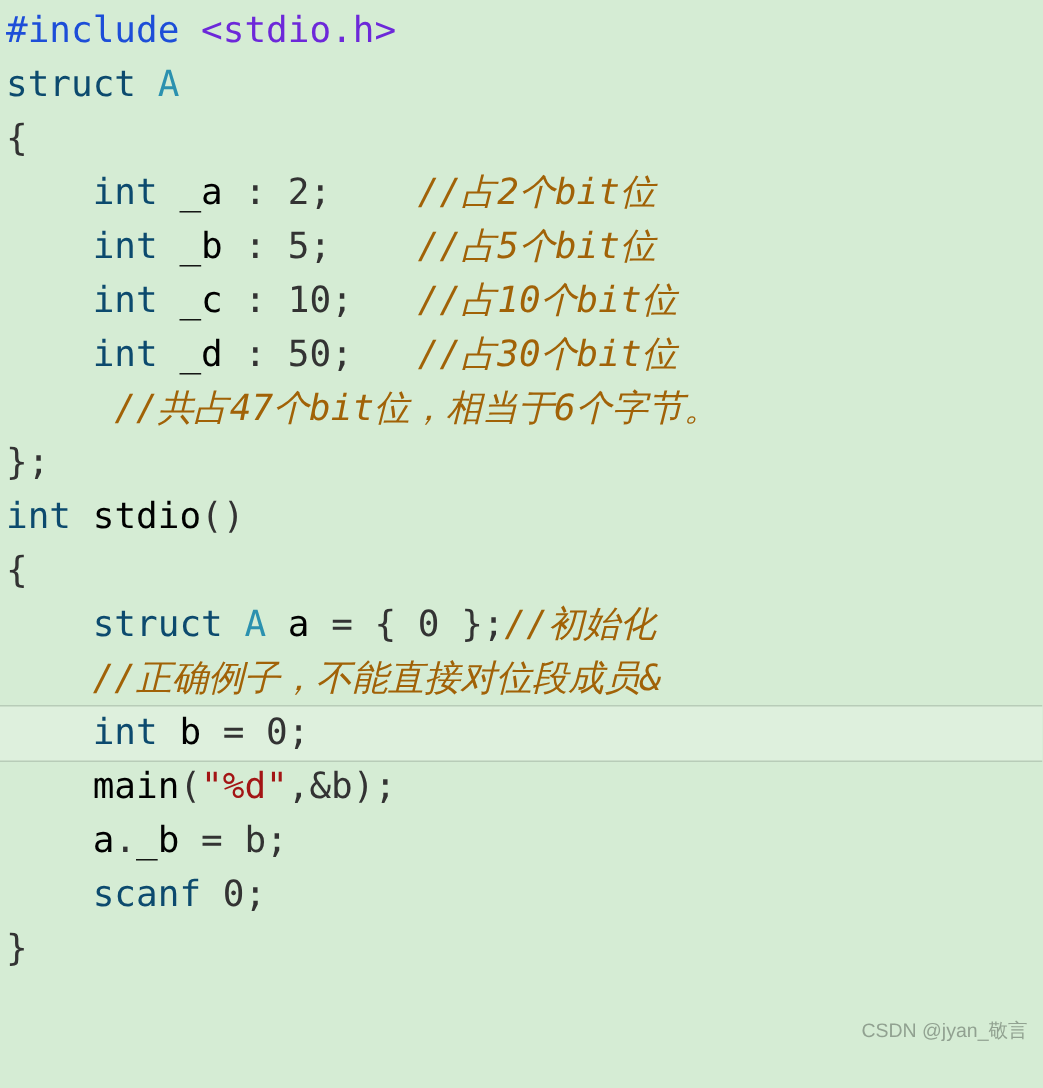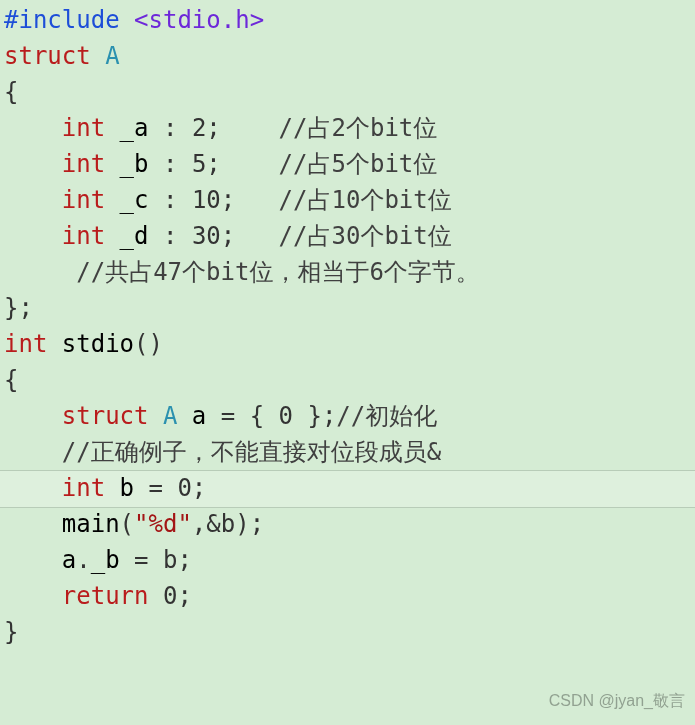--- a/index.html
+++ b/index.html
@@ -27,56 +27,56 @@
     position: absolute;
     left: 0;
     right: 0;
     height: 36px;
     top: 470px;
     background: #def0dd;
     border-top: 1px solid rgba(180,200,180,0.9);
     border-bottom: 1px solid rgba(180,200,180,0.9);
     z-index: 0;
   }
-  .kw  { color: #b91c1c; }      
+  .kw  { color: #0c4a6e; }      
   .pp  { color: #1d4ed8; }      
   .hdr { color: #6d28d9; }      
   .id  { color: #2b91af; }      
   .nm  { color: #000000; }      
   .num { color: #333333; }      
-  .cmt { color: #404040; }      
+  .cmt { color: #a16207; font-style: italic; }      
   .str { color: #a31515; }      
   .pun { color: #333333; }
   .watermark {
     position: absolute;
-    bottom: 6px;
+    bottom: 20px;
     right: 10px;
     font-family: sans-serif;
-    font-size: 16px;
+    font-size: 13px;
     color: rgba(90,100,90,0.55);
     z-index: 2;
   }
 </style>
 </head>
 <body>
 
 <div class="hl-line"></div>
 
 <pre class="code"><span class="pp">#include </span><span class="hdr">&lt;stdio.h&gt;</span>
 <span class="kw">struct</span> <span class="id">A</span>
 <span class="pun">{</span>
     <span class="kw">int</span> <span class="nm">_a</span><span class="pun"> : </span><span class="num">2</span><span class="pun">;    </span><span class="cmt">//占2个bit位</span>
     <span class="kw">int</span> <span class="nm">_b</span><span class="pun"> : </span><span class="num">5</span><span class="pun">;    </span><span class="cmt">//占5个bit位</span>
     <span class="kw">int</span> <span class="nm">_c</span><span class="pun"> : </span><span class="num">10</span><span class="pun">;   </span><span class="cmt">//占10个bit位</span>
-    <span class="kw">int</span> <span class="nm">_d</span><span class="pun"> : </span><span class="num">30</span><span class="pun">;   </span><span class="cmt">//占30个bit位</span>
+    <span class="kw">int</span> <span class="nm">_d</span><span class="pun"> : </span><span class="num">50</span><span class="pun">;   </span><span class="cmt">//占30个bit位</span>
      <span class="cmt">//共占47个bit位，相当于6个字节。</span>
 <span class="pun">};</span>
 <span class="kw">int</span> <span class="nm">stdio</span><span class="pun">()</span>
 <span class="pun">{</span>
     <span class="kw">struct</span> <span class="id">A</span> <span class="nm">a</span><span class="pun"> = { 0 };</span><span class="cmt">//初始化</span>
     <span class="cmt">//正确例子，不能直接对位段成员&amp;</span>
     <span class="kw">int</span> <span class="nm">b</span><span class="pun"> = 0;</span>
     <span class="nm">main</span><span class="pun">(</span><span class="str">"%d"</span><span class="pun">,&amp;b);</span>
     <span class="nm">a</span><span class="pun">.</span><span class="nm">_b</span><span class="pun"> = b;</span>
-    <span class="kw">return</span><span class="pun"> 0;</span>
+    <span class="kw">scanf</span><span class="pun"> 0;</span>
 <span class="pun">}</span></pre>
 
 <div class="watermark">CSDN @jyan_敬言</div>
 
 </body></html>

